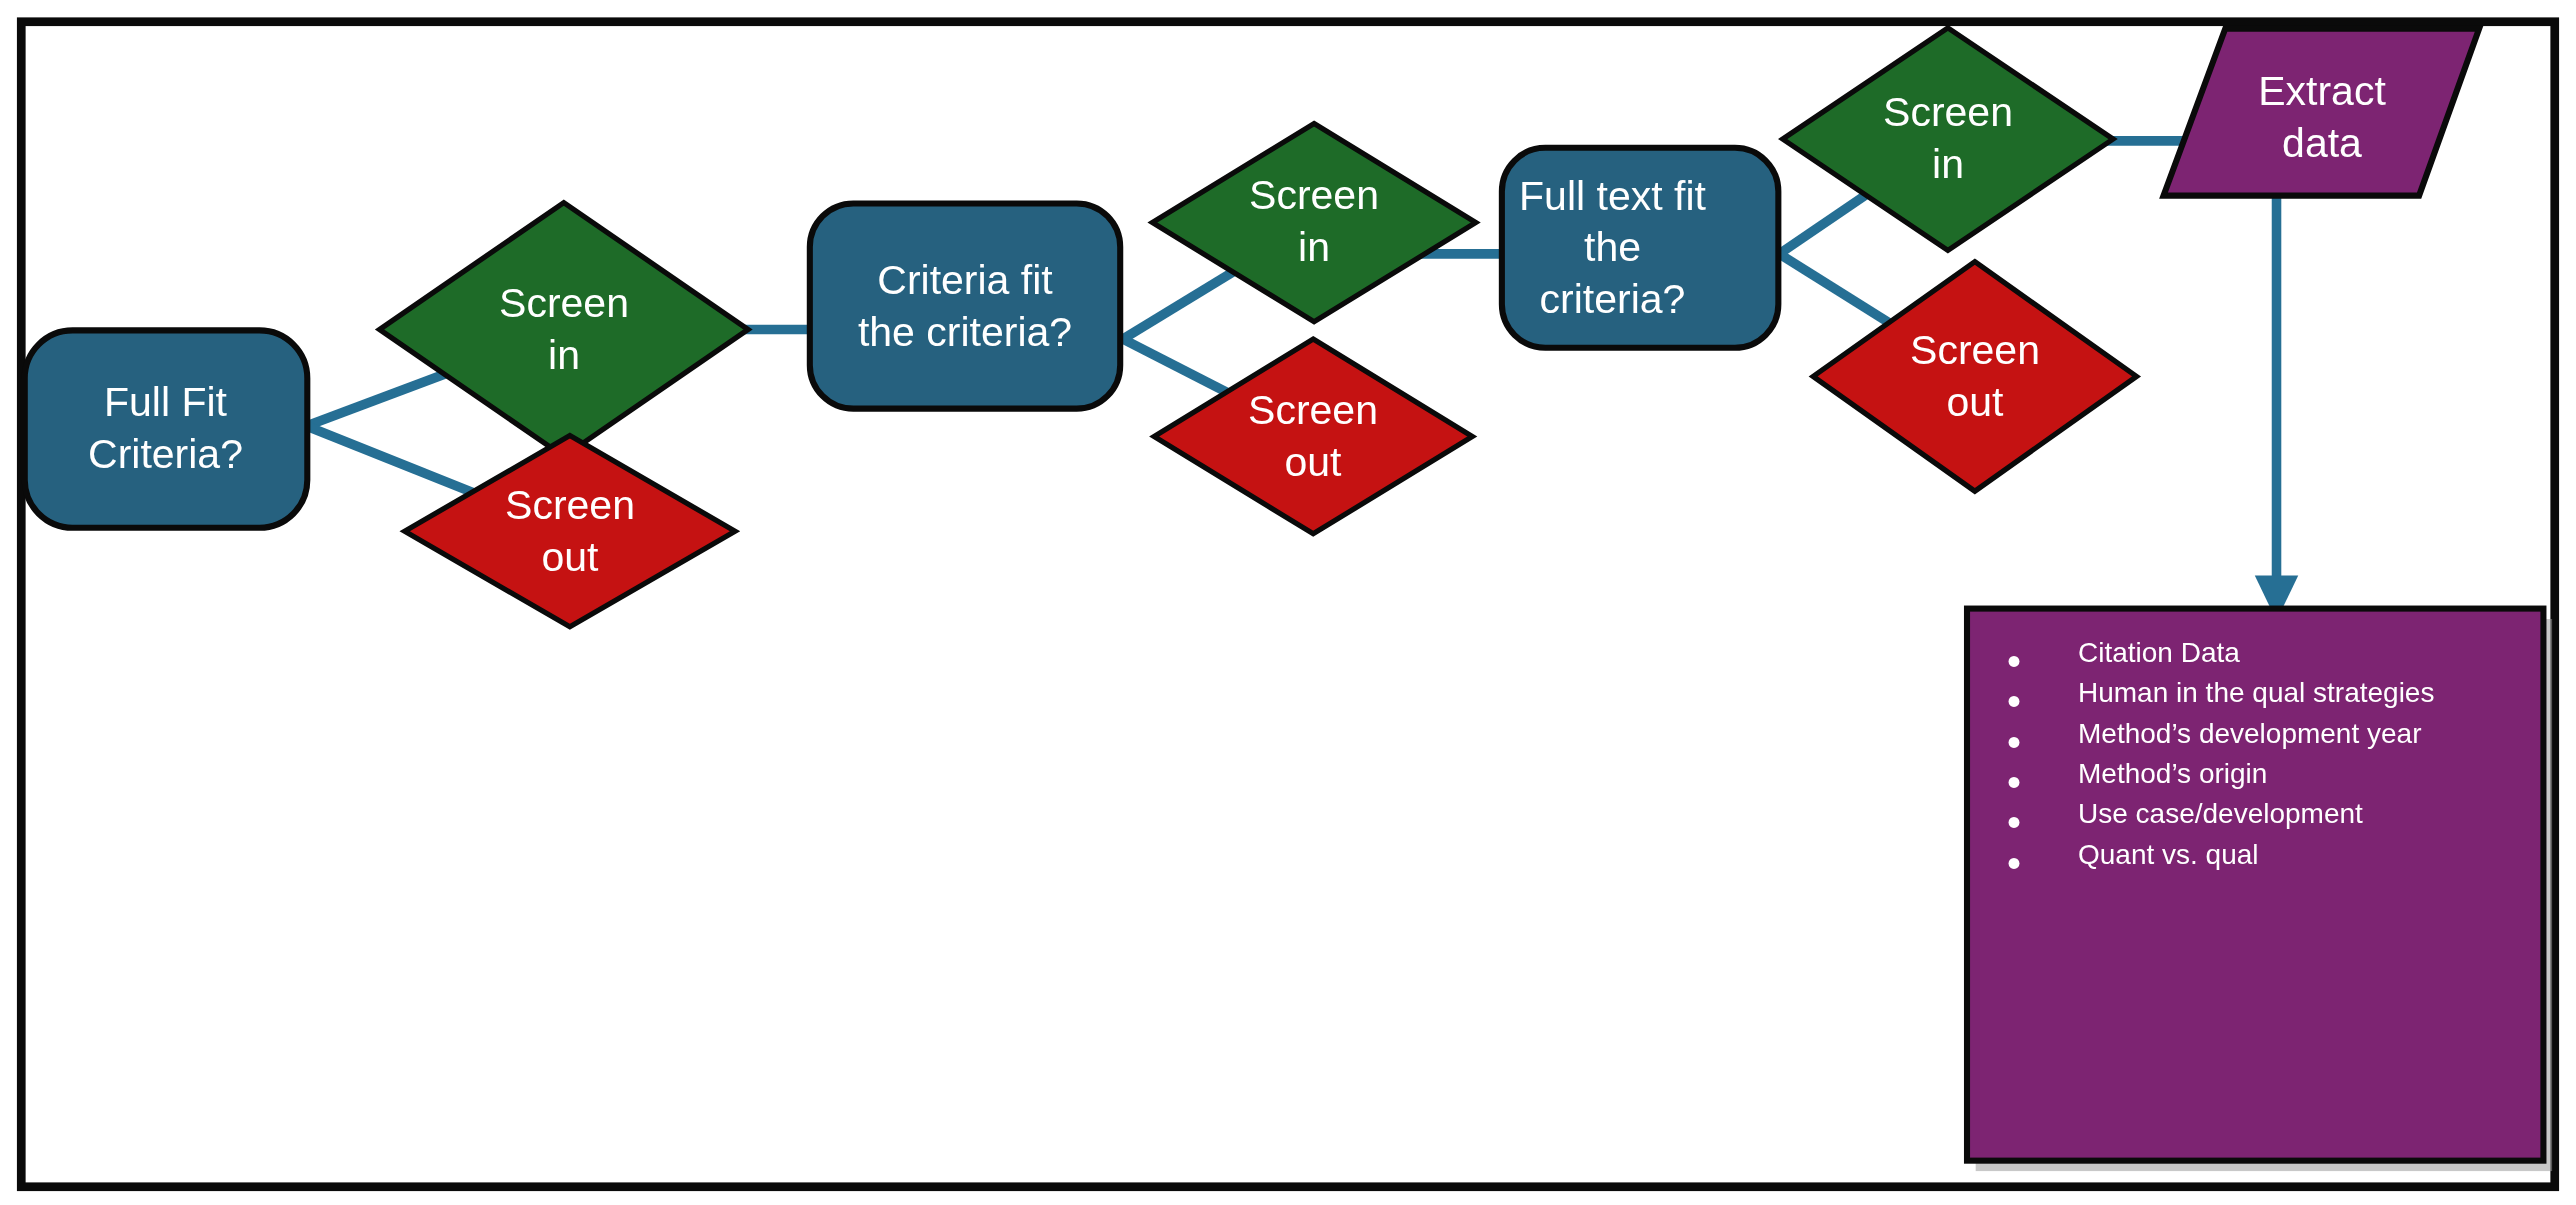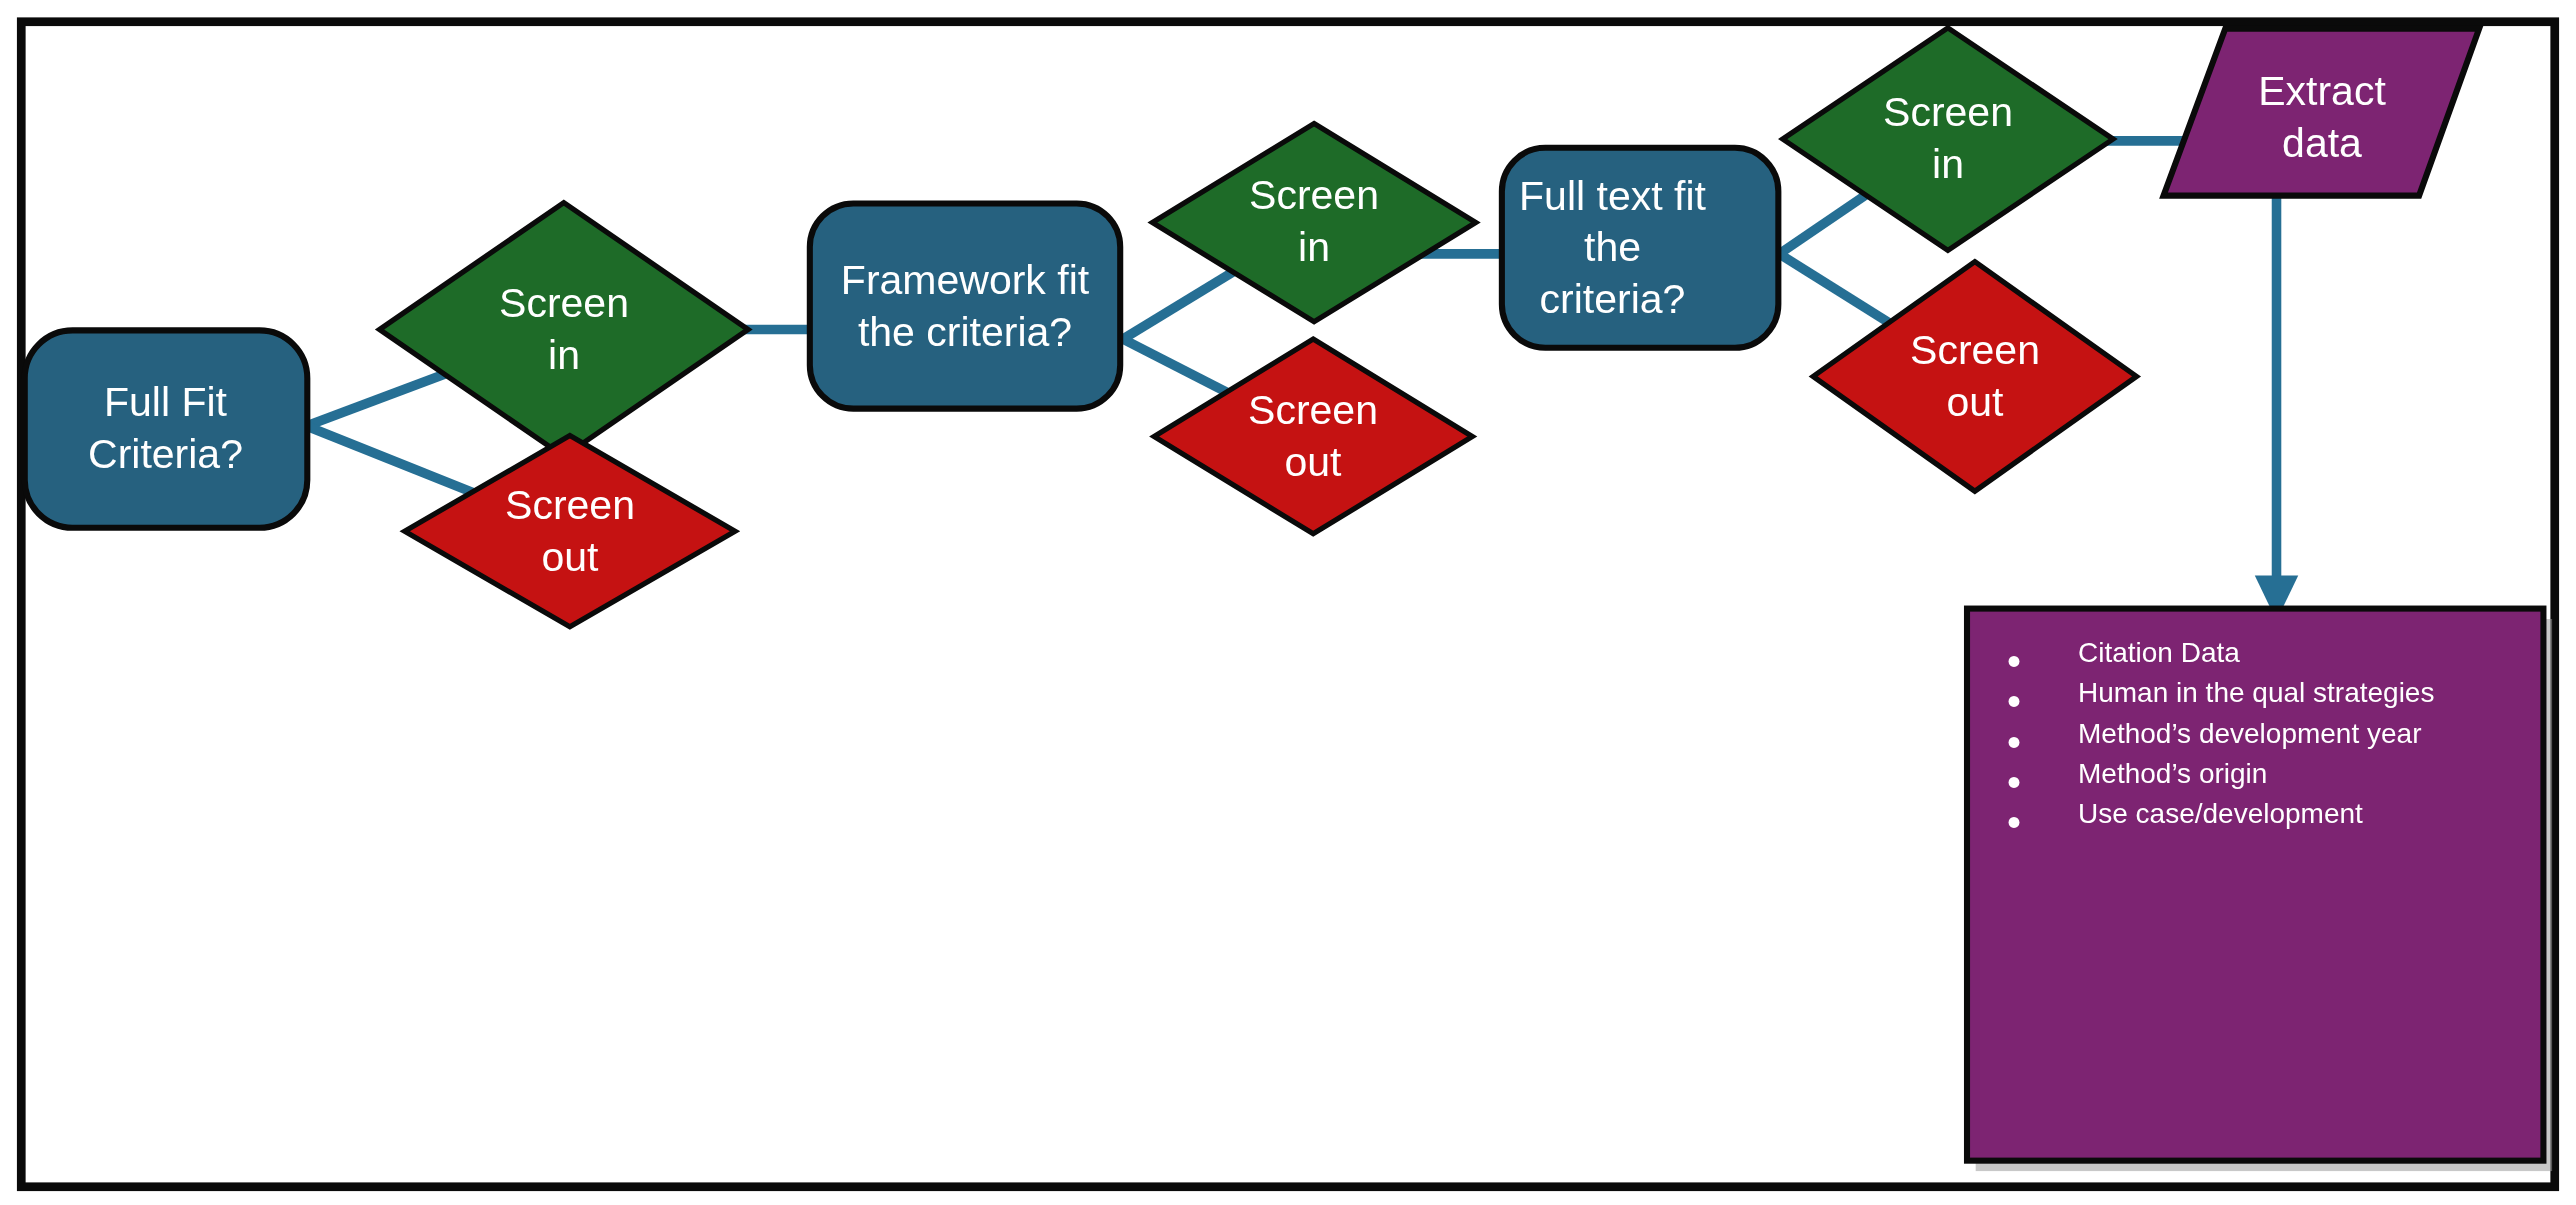--- a/index.html
+++ b/index.html
@@ -63,21 +63,21 @@
   <rect x="2262" y="700" width="663" height="635" fill="#7D2472" stroke="#0A0A0A" stroke-width="7"></rect>
 </svg>
 
 <div class="label" style="left:24px;top:330px;width:283px;height:197px;">Full Fit
 Criteria?</div>
 <div class="label" style="left:390px;top:225px;width:348px;height:209px;">Screen
 in</div>
 <div class="label" style="left:396px;top:436px;width:348px;height:191px;">Screen
 out</div>
 
-<div class="label" style="left:810px;top:204px;width:310px;height:205px;">Framework fit
+<div class="label" style="left:810px;top:204px;width:310px;height:205px;">Criteria fit
 the criteria?</div>
 <div class="label" style="left:1140px;top:123px;width:348px;height:198px;">Screen
 in</div>
 <div class="label" style="left:1139px;top:339px;width:348px;height:195px;">Screen
 out</div>
 
 <div class="label" style="left:1474px;top:148px;width:277px;height:200px;">Full text fit
 the
 criteria?</div>
 <div class="label" style="left:1774px;top:31px;width:348px;height:216px;">Screen
@@ -88,15 +88,16 @@
 <div class="label" style="left:2183px;top:45px;width:278px;height:146px;">Extract
 data</div>
 
 <div class="extract-list">
   <ul>
     <li>Citation Data</li>
     <li>Human in the qual strategies</li>
     <li>Method’s development year</li>
     <li>Method’s origin</li>
     <li>Use case/development</li>
+    <li>Quant vs. qual</li>
   </ul>
 </div>
 
 
 </body></html>

